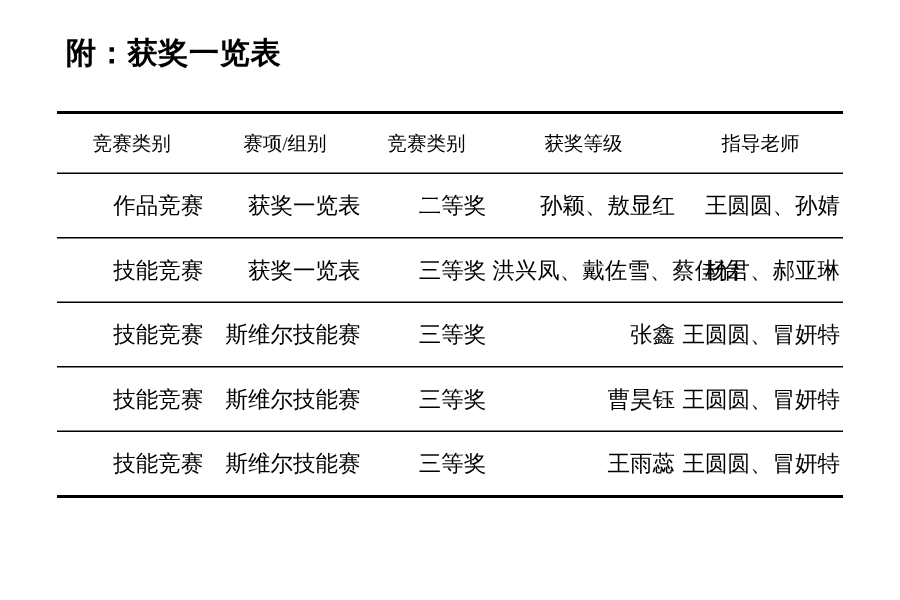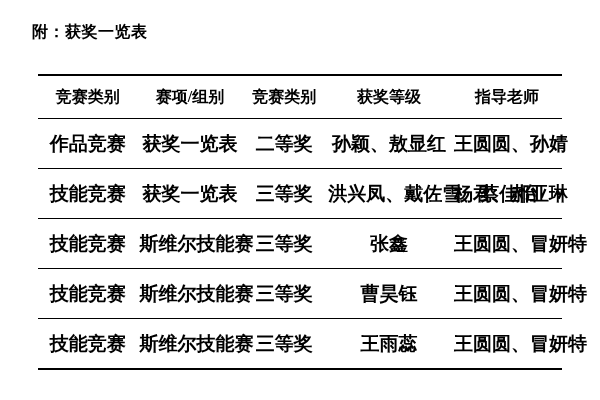--- a/index.html
+++ b/index.html
@@ -13,23 +13,23 @@
   }
   .page {
     position: relative;
     width: 600px;
     height: 400px;
     background: #ffffff;
     box-sizing: border-box;
   }
   .doc-title {
     position: absolute;
-    left: 32px;
+    left: 44px;
     top: 22px;
-    font-size: 16px;
+    font-size: 20px;
     font-weight: bold;
     letter-spacing: 0.5px;
     white-space: nowrap;
   }
   .table-wrap {
     position: absolute;
     left: 38px;
     top: 74px;
     width: 524px;
   }
@@ -42,30 +42,30 @@
     border-top: 2.5px solid #000;
     border-bottom: 1.2px solid #000;
   }
   table.award-table tr.body-row td {
     border-bottom: 1.2px solid #000;
   }
   table.award-table tr.last-row td {
     border-bottom: 2.5px solid #000;
   }
   table.award-table th {
-    font-size: 16px;
-    font-weight: bold;
+    font-size: 13px;
+    font-weight: normal;
     text-align: center;
     padding: 11px 2px 10px 2px;
     white-space: nowrap;
   }
   table.award-table td {
-    font-size: 19px;
-    font-weight: bold;
-    text-align: center;
+    font-size: 15px;
+    font-weight: normal;
+    text-align: right;
     padding: 12px 2px 11px 2px;
     white-space: nowrap;
   }
   col.c0 { width: 19%; }
   col.c1 { width: 20%; }
   col.c2 { width: 16%; }
   col.c3 { width: 24%; }
   col.c4 { width: 21%; }
 </style>
 </head>

